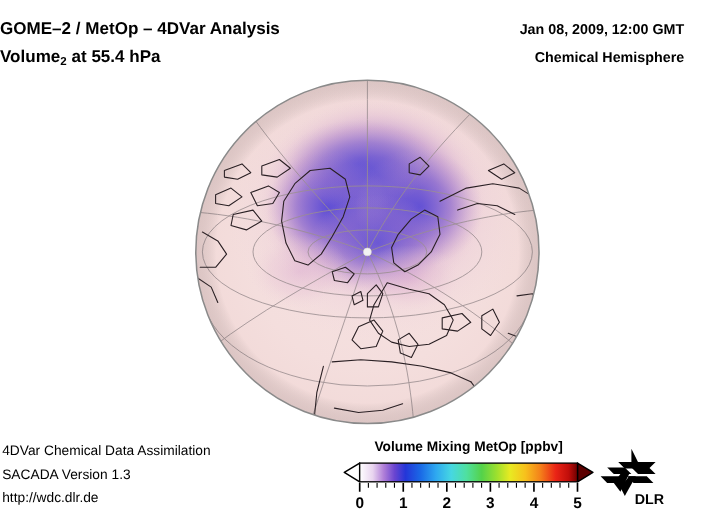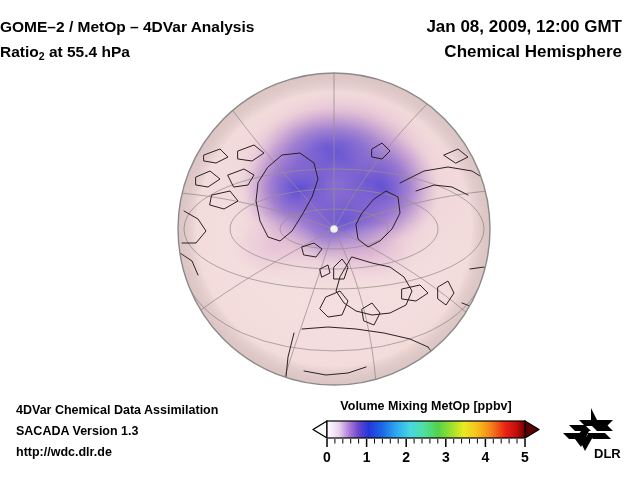--- a/index.html
+++ b/index.html
@@ -16,38 +16,38 @@
   .page { position: absolute; inset: 0; }
 
   
   .hdr-left {
     position: absolute; left: 0; top: 14px;
     font-size: 15.5px; font-weight: bold; line-height: 25px;
     white-space: nowrap;
   }
   .hdr-right {
     position: absolute; right: 18px; top: 14px;
-    font-size: 17px; font-weight: bold; line-height: 25px;
+    font-size: 13px; font-weight: bold; line-height: 25px;
     text-align: right; white-space: nowrap;
   }
   .hdr-line { display: block; }
   .hdr-line sub { font-size: 10.5px; vertical-align: -0.28em; font-weight: bold; }
 
   
   .globe-wrap {
     position: absolute;
     left: 176px; top: 71px;
     width: 316px; height: 316px;
   }
   .globe-svg { display:block; width: 316px; height: 316px; }
 
   
   .footer-left {
-    position: absolute; left: 16px; top: 400px;
-    font-size: 12.5px; font-weight: bold; line-height: 21px;
+    position: absolute; left: 2px; top: 400px;
+    font-size: 12.5px; font-weight: normal; line-height: 21px;
     white-space: nowrap;
   }
   .footer-left span { display:block; }
 
   
   .cbar-block {
     position: absolute; left: 311px; top: 399px;
     width: 230px;
   }
   .cbar-title {
@@ -55,32 +55,32 @@
     margin-bottom: 4px; white-space: nowrap;
   }
   .cbar-svg { display: block; }
 
   
   .riu-logo {
     position: absolute; left: 560px; top: 372px;
     width: 74px; height: 30px;
   }
   .dlr-logo {
-    position: absolute; left: 561px; top: 407px;
+    position: absolute; left: 544px; top: 407px;
     width: 66px; height: 54px;
   }
 </style>
 </head>
 <body>
 
 <div class="page">
 
   <div class="hdr-left">
     <span class="hdr-line">GOME–2 / MetOp – 4DVar Analysis</span>
-    <span class="hdr-line"><span>Ratio</span><sub>2</sub><span> at 55.4 hPa</span></span>
+    <span class="hdr-line"><span>Volume</span><sub>2</sub><span> at 55.4 hPa</span></span>
   </div>
 
   <div class="hdr-right">
     <span class="hdr-line">Jan 08, 2009, 12:00 GMT</span>
     <span class="hdr-line">Chemical Hemisphere</span>
   </div>
 
   <div class="globe-wrap">
     <svg class="globe-svg" viewBox="0 0 316 316" xmlns="http://www.w3.org/2000/svg">
       <defs>

